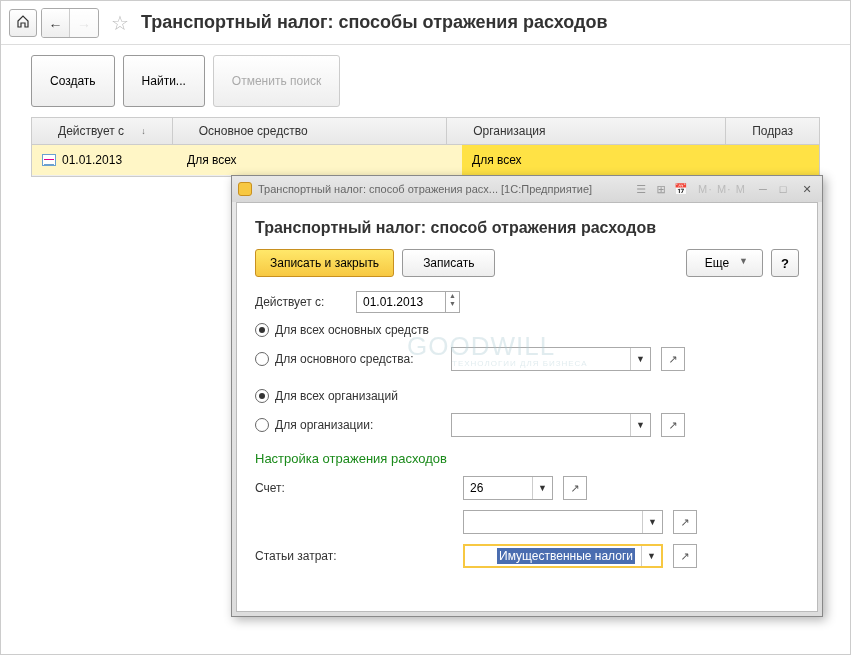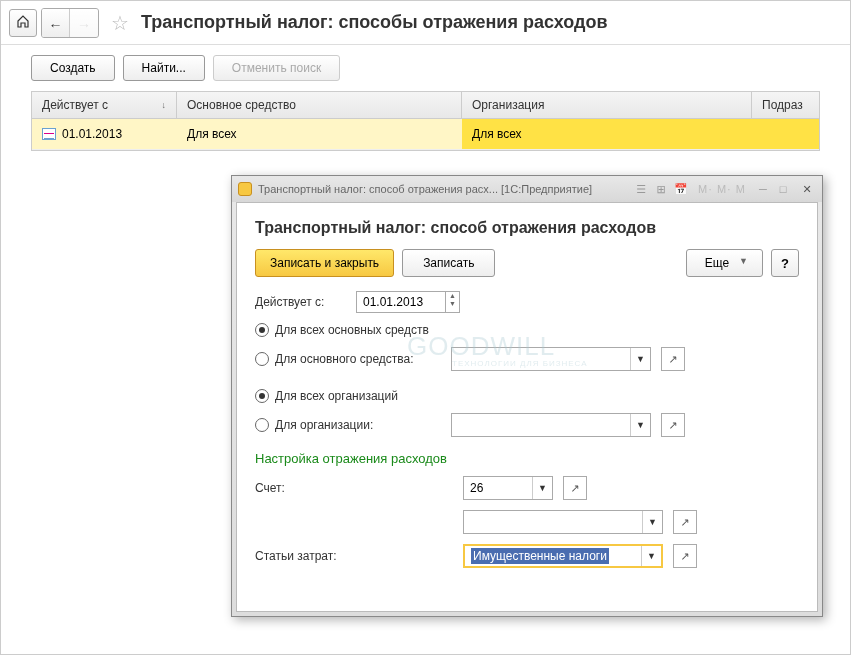--- a/index.html
+++ b/index.html
@@ -8,26 +8,26 @@
 .topbar { display: flex; align-items: center; height: 44px; padding: 6px 8px; border-bottom: 1px solid #ddd; gap: 4px; }
 .btn-sq { width: 28px; height: 28px; border: 1px solid #aaa; background: linear-gradient(#fff,#eee); border-radius: 3px; display: flex; align-items: center; justify-content: center; cursor: pointer; }
 .btn-sq.disabled { opacity: 0.4; cursor: default; }
 .nav-group { display: flex; border: 1px solid #aaa; border-radius: 3px; overflow: hidden; }
 .nav-group .btn-sq { border: none; border-right: 1px solid #ccc; border-radius: 0; }
 .nav-group .btn-sq:last-child { border-right: none; }
 .star { font-size: 20px; color: #bbb; margin: 0 8px; }
 .page-title { font-size: 18px; font-weight: bold; color: #333; }
 
 .action-row { display: flex; gap: 8px; padding: 10px 30px; }
-.btn-std { border: 1px solid #999; background: linear-gradient(#fff,#eee); padding: 5px 18px; border-radius: 3px; font-size: 12px; cursor: pointer; }
+.btn-std { border: 1px solid #999; background: linear-gradient(#fff,#eee); padding: 18px 18px; border-radius: 3px; font-size: 12px; cursor: pointer; }
 .btn-std.disabled { color: #aaa; border-color: #ccc; cursor: default; }
 
 .table-wrap { margin: 0 30px; border: 1px solid #ccc; }
 .thead { display: flex; background: linear-gradient(#f5f5f5,#e8e8e8); border-bottom: 1px solid #ccc; }
-.th { padding: 6px 10px; border-right: 1px solid #ccc; font-size: 12px; color: #333; }
+.th { padding: 6px 26px; border-right: 1px solid #ccc; font-size: 12px; color: #333; }
 .th:last-child { border-right: none; }
 .th1 { width: 145px; display: flex; justify-content: space-between; align-items: center; }
 .th2 { width: 285px; }
 .th3 { width: 290px; }
 .th4 { flex: 1; }
 .trow { display: flex; background: #fff6c6; border-bottom: 1px solid #eee; }
 .td { padding: 8px 10px; font-size: 12px; }
 .td1 { width: 145px; display: flex; align-items: center; gap: 6px; }
 .td2 { width: 285px; }
 .td3 { width: 290px; background: #ffe245; }
@@ -62,21 +62,21 @@
 
 .radio-row { display: flex; align-items: center; gap: 6px; margin-bottom: 10px; }
 .radio { width: 14px; height: 14px; border: 1px solid #666; border-radius: 50%; display: flex; align-items: center; justify-content: center; cursor: pointer; }
 .radio.checked::after { content: ''; width: 6px; height: 6px; background: #333; border-radius: 50%; }
 .radio-label { font-size: 12px; color: #333; }
 .combo { border: 1px solid #aaa; background: #fff; height: 24px; display: flex; align-items: center; }
 .combo-input { flex: 1; padding: 0 6px; font-size: 12px; min-width: 0; }
 .combo-btn { width: 20px; height: 100%; border-left: 1px solid #ccc; display: flex; align-items: center; justify-content: center; font-size: 9px; color: #333; cursor: pointer; }
 .combo.w-ref { width: 200px; }
 .combo.w-acc { width: 90px; }
-.combo.hl { border: 2px solid #f7c842; }
+.combo.hl { border: 2px solid #f7c842; text-align: right; }
 .ext-btn { width: 24px; height: 24px; border: 1px solid #aaa; margin-left: 4px; display: flex; align-items: center; justify-content: center; font-size: 11px; color: #555; cursor: pointer; background: #fff; }
 
 .section-title { font-size: 13px; color: #1a8a1a; margin: 14px 0 10px 0; }
 .selected-text { background: #4a6db0; color: #fff; padding: 1px 2px; }
 .arrow-down { font-size: 9px; color: #666; }
 .arrow-char { font-size: 14px; color: #333; }
 
 .watermark { position: absolute; left: 170px; top: 128px; font-size: 26px; font-weight: normal; color: rgba(170,200,210,0.35); pointer-events: none; letter-spacing: 1px; }
 .watermark-sub { position: absolute; left: 215px; top: 156px; font-size: 8px; color: rgba(170,200,210,0.35); pointer-events: none; letter-spacing: 1px; }
 </style>

